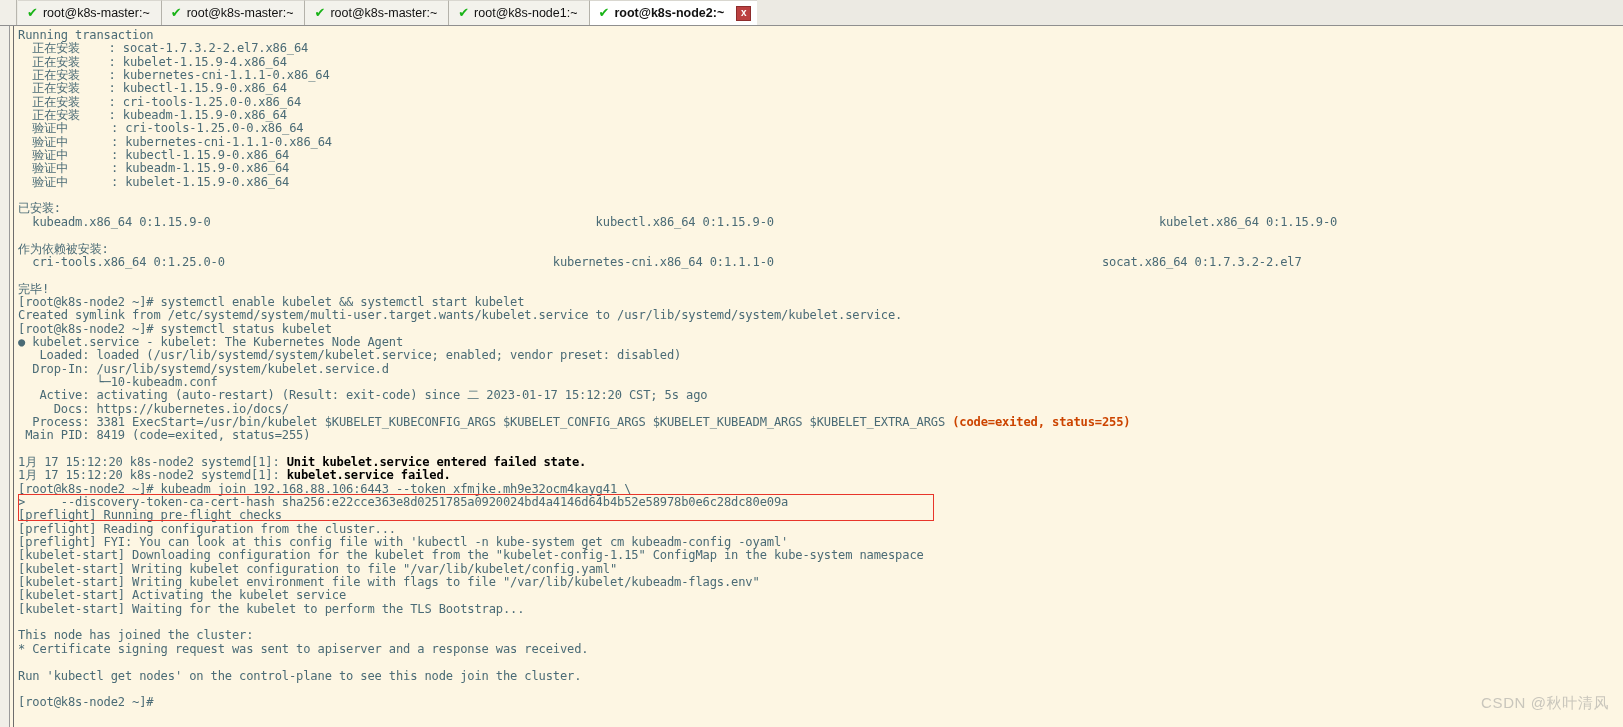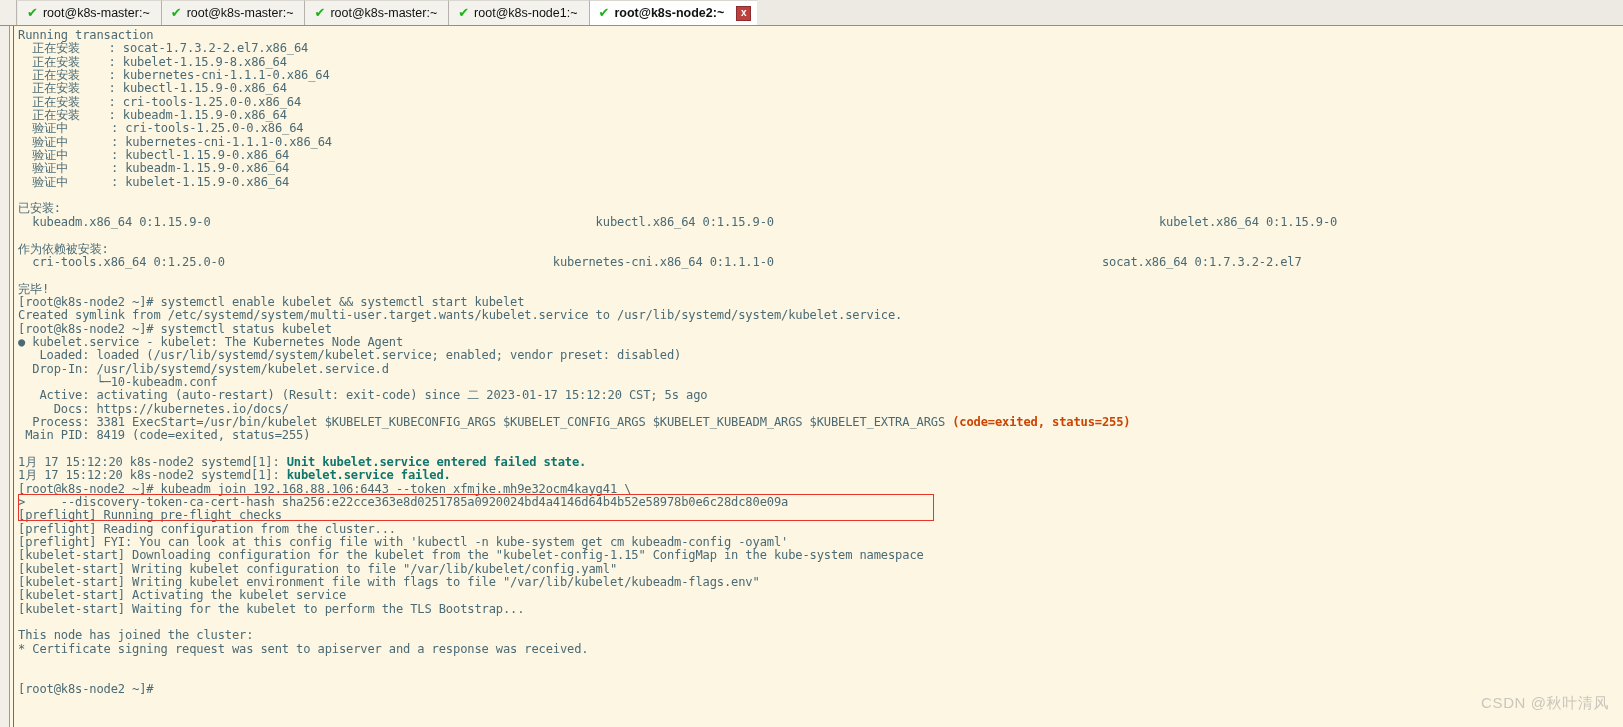--- a/index.html
+++ b/index.html
@@ -113,21 +113,21 @@
   }
   .line {
     font-family: "DejaVu Sans Mono", monospace;
     font-size: 12.1px;
     line-height: 13.35px;
     color: #4a6b76;
     white-space: pre;
     letter-spacing: -0.15px;
   }
   .line.blank { color: transparent; }
-  .bold { font-weight: bold; color: #0f766e; }
+  .bold { font-weight: bold; color: #000000; }
   .red  { color: #cc4400; font-weight: bold; }
 
   
   #redbox {
     position: absolute;
     left: 18px;
     top: 468px;
     width: 916px;
     height: 27px;
     border: 1.6px solid #e8352a;
@@ -174,21 +174,21 @@
       <span class="tab-close">x</span>
     </div>
   </div>
 
 <div id="terminal-wrap">
   <div id="gutter"></div>
   <div id="gutter-inner"></div>
   <div id="screen">
       <div class="line">Running transaction</div>
       <div class="line">  正在安装    : socat-1.7.3.2-2.el7.x86_64</div>
-      <div class="line">  正在安装    : kubelet-1.15.9-8.x86_64</div>
+      <div class="line">  正在安装    : kubelet-1.15.9-4.x86_64</div>
       <div class="line">  正在安装    : kubernetes-cni-1.1.1-0.x86_64</div>
       <div class="line">  正在安装    : kubectl-1.15.9-0.x86_64</div>
       <div class="line">  正在安装    : cri-tools-1.25.0-0.x86_64</div>
       <div class="line">  正在安装    : kubeadm-1.15.9-0.x86_64</div>
       <div class="line">  验证中      : cri-tools-1.25.0-0.x86_64</div>
       <div class="line">  验证中      : kubernetes-cni-1.1.1-0.x86_64</div>
       <div class="line">  验证中      : kubectl-1.15.9-0.x86_64</div>
       <div class="line">  验证中      : kubeadm-1.15.9-0.x86_64</div>
       <div class="line">  验证中      : kubelet-1.15.9-0.x86_64</div>
       <div class="line blank">&nbsp;</div>
@@ -220,18 +220,19 @@
       <div class="line">[preflight] FYI: You can look at this config file with 'kubectl -n kube-system get cm kubeadm-config -oyaml'</div>
       <div class="line">[kubelet-start] Downloading configuration for the kubelet from the "kubelet-config-1.15" ConfigMap in the kube-system namespace</div>
       <div class="line">[kubelet-start] Writing kubelet configuration to file "/var/lib/kubelet/config.yaml"</div>
       <div class="line">[kubelet-start] Writing kubelet environment file with flags to file "/var/lib/kubelet/kubeadm-flags.env"</div>
       <div class="line">[kubelet-start] Activating the kubelet service</div>
       <div class="line">[kubelet-start] Waiting for the kubelet to perform the TLS Bootstrap...</div>
       <div class="line blank">&nbsp;</div>
       <div class="line">This node has joined the cluster:</div>
       <div class="line">* Certificate signing request was sent to apiserver and a response was received.</div>
       <div class="line blank">&nbsp;</div>
+      <div class="line">Run 'kubectl get nodes' on the control-plane to see this node join the cluster.</div>
       <div class="line blank">&nbsp;</div>
       <div class="line">[root@k8s-node2 ~]# </div>
     </div>
   <div id="redbox"></div>
   <div id="watermark">CSDN @秋叶清风</div>
 </div>
 
 </body></html>

